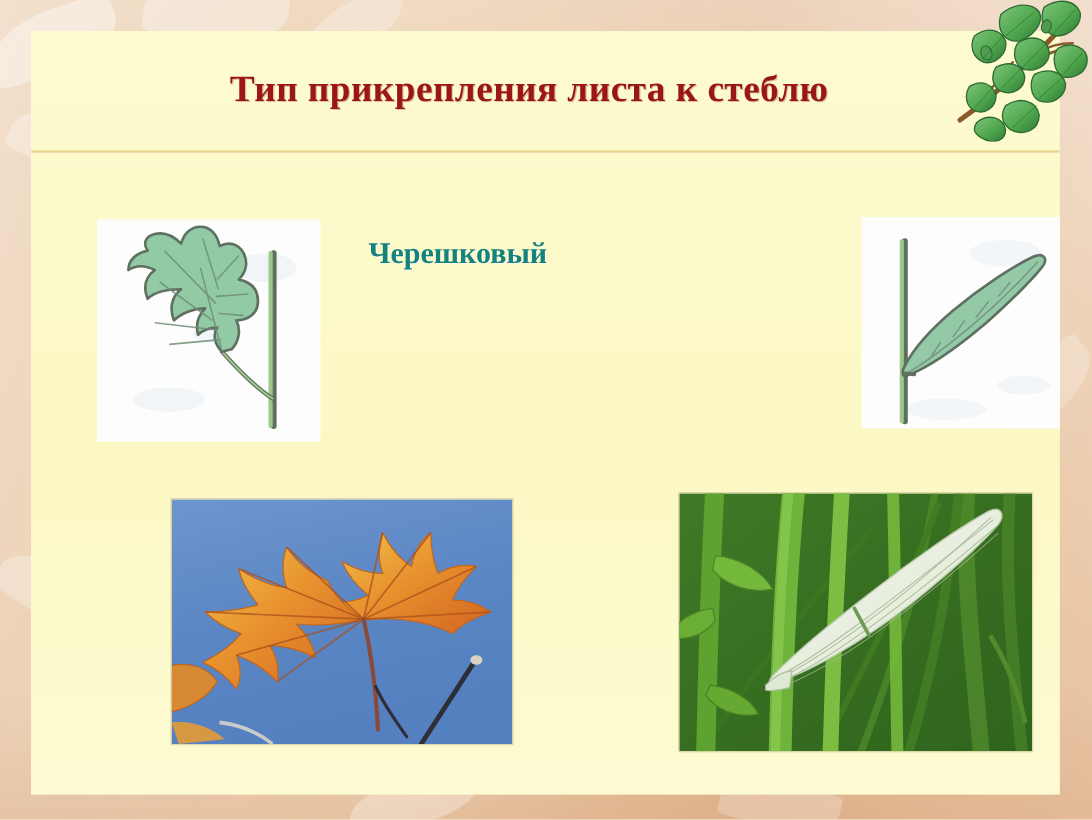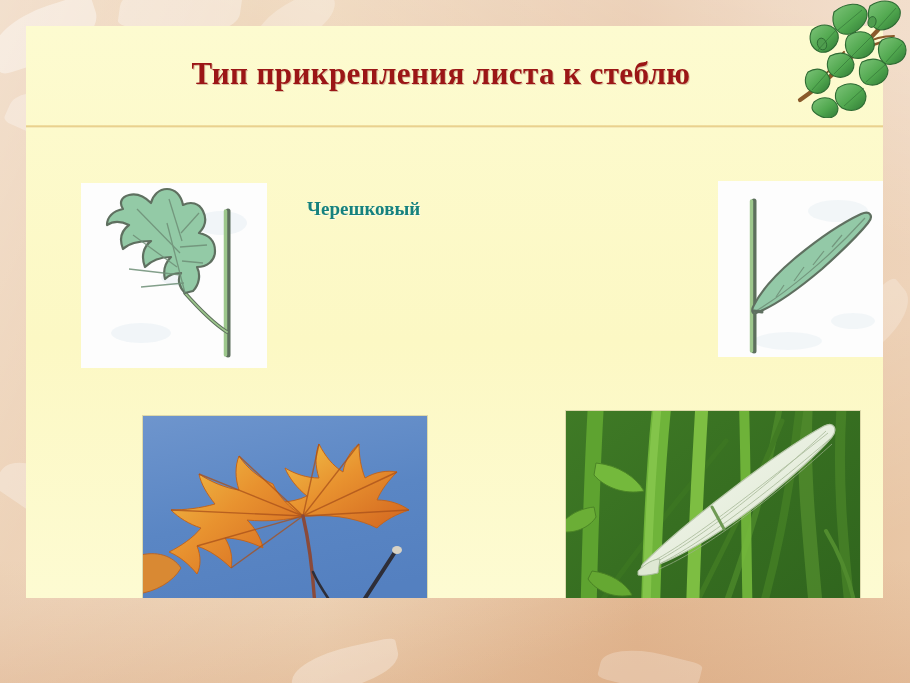--- a/index.html
+++ b/index.html
@@ -40,21 +40,21 @@
   .bl6 { left: 290px;  top: 648px; width: 110px; height: 40px; transform: rotate(-12deg); background: rgba(255,255,255,0.30);}
   .bl7 { left: 600px;  top: 652px; width: 100px; height: 38px; transform: rotate(14deg); background: rgba(255,255,255,0.24);}
   .bl8 { left: 828px;  top: 300px; width: 90px;  height: 44px; transform: rotate(-40deg); background: rgba(255,255,255,0.22);}
 
   
   #slide-panel {
     position: absolute;
     left: 26px;
     top: 26px;
     width: 857px;
-    height: 572px;
+    height: 636px;
     background: #fcfacb;
     background-image: linear-gradient(180deg, #fdfbd0 0%, #fcf8c4 55%, #fdfbd2 100%);
     overflow: hidden;
   }
 
   
   #header-band {
     position: absolute;
     left: 0; top: 0;
     width: 857px;
@@ -91,21 +91,21 @@
     width: 124px;
     height: 122px;
     pointer-events: none;
   }
 
   
   .term-label {
     position: absolute;
     font-family: "Liberation Serif", serif;
     font-weight: bold;
-    font-size: 19px;
+    font-size: 25px;
     color: #16827d;
     text-shadow: 1px 1px 0 rgba(255,255,255,0.55);
     white-space: nowrap;
   }
   #label-petiolate { left: 281px; top: 172px; }
   #label-sessile   { left: 529px; top: 302px; }
 
   
   .diagram-box {
     position: absolute;

